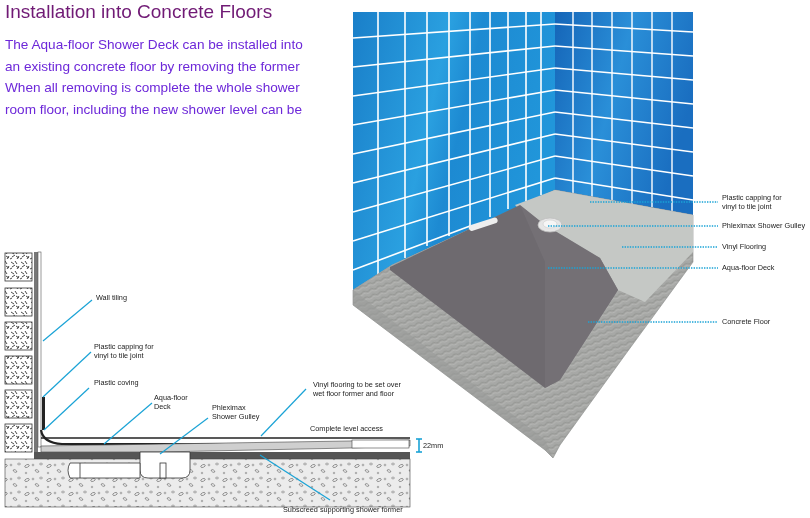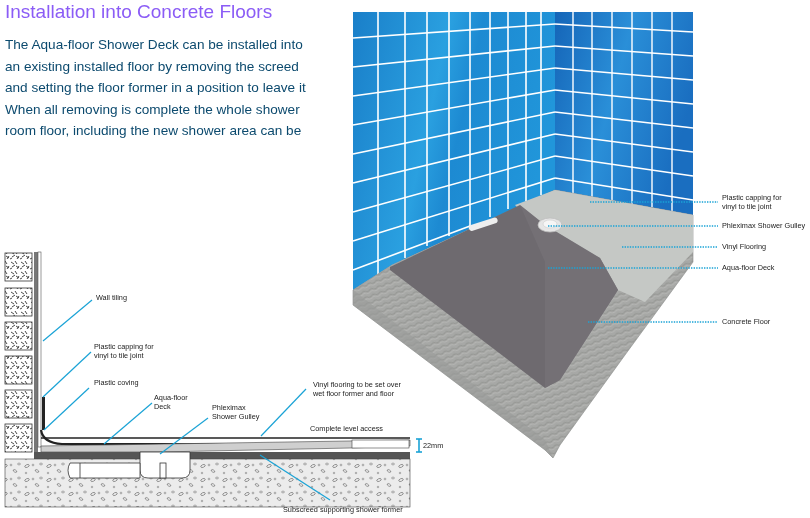--- a/index.html
+++ b/index.html
@@ -1,32 +1,31 @@
 <!DOCTYPE html>
 <html><head>
 <meta charset="utf-8">
 <style>
   html, body { margin: 0; padding: 0; background: #ffffff; }
   body { width: 810px; height: 518px; position: relative; overflow: hidden; font-family: "Liberation Sans", sans-serif; }
-  .title { position: absolute; left: 5px; top: 1px; font-size: 19px; color: #8b5cf6; font-weight: normal; letter-spacing: 0px; white-space: nowrap; }
-  .body-text { position: absolute; left: 5px; top: 34px; width: 318px; font-size: 13.6px; line-height: 21.5px; color: #0c4a6e; }
+  .title { position: absolute; left: 5px; top: 1px; font-size: 19px; color: #701a75; font-weight: normal; letter-spacing: 0px; white-space: nowrap; }
+  .body-text { position: absolute; left: 5px; top: 34px; width: 318px; font-size: 13.6px; line-height: 21.5px; color: #6d28d9; }
   .body-text span { display: block; white-space: nowrap; text-align: justify; }
   svg { position: absolute; left: 0; top: 0; }
   .lbl { font-family: "Liberation Sans", sans-serif; font-size: 7.3px; fill: #222222; }
 </style>
 </head>
 <body>
 
 <div class="title">Installation into Concrete Floors</div>
 <div class="body-text">
   <span>The Aqua-floor Shower Deck can be installed into</span>
-  <span>an existing installed floor by removing the screed</span>
-  <span>and setting the floor former in a position to leave it</span>
+  <span>an existing concrete floor by removing the former</span>
   <span>When all removing is complete the whole shower</span>
-  <span>room floor, including the new shower area can be</span>
+  <span>room floor, including the new shower level can be</span>
 </div>
 
 <svg width="810" height="518" viewBox="0 0 810 518">
   <defs>
     <linearGradient id="tileL" x1="0" y1="0" x2="1" y2="0.3">
       <stop offset="0" stop-color="#1a7fc9"></stop>
       <stop offset="0.45" stop-color="#2aa0e0"></stop>
       <stop offset="0.6" stop-color="#1d8ad2"></stop>
       <stop offset="1" stop-color="#2196da"></stop>
     </linearGradient>

